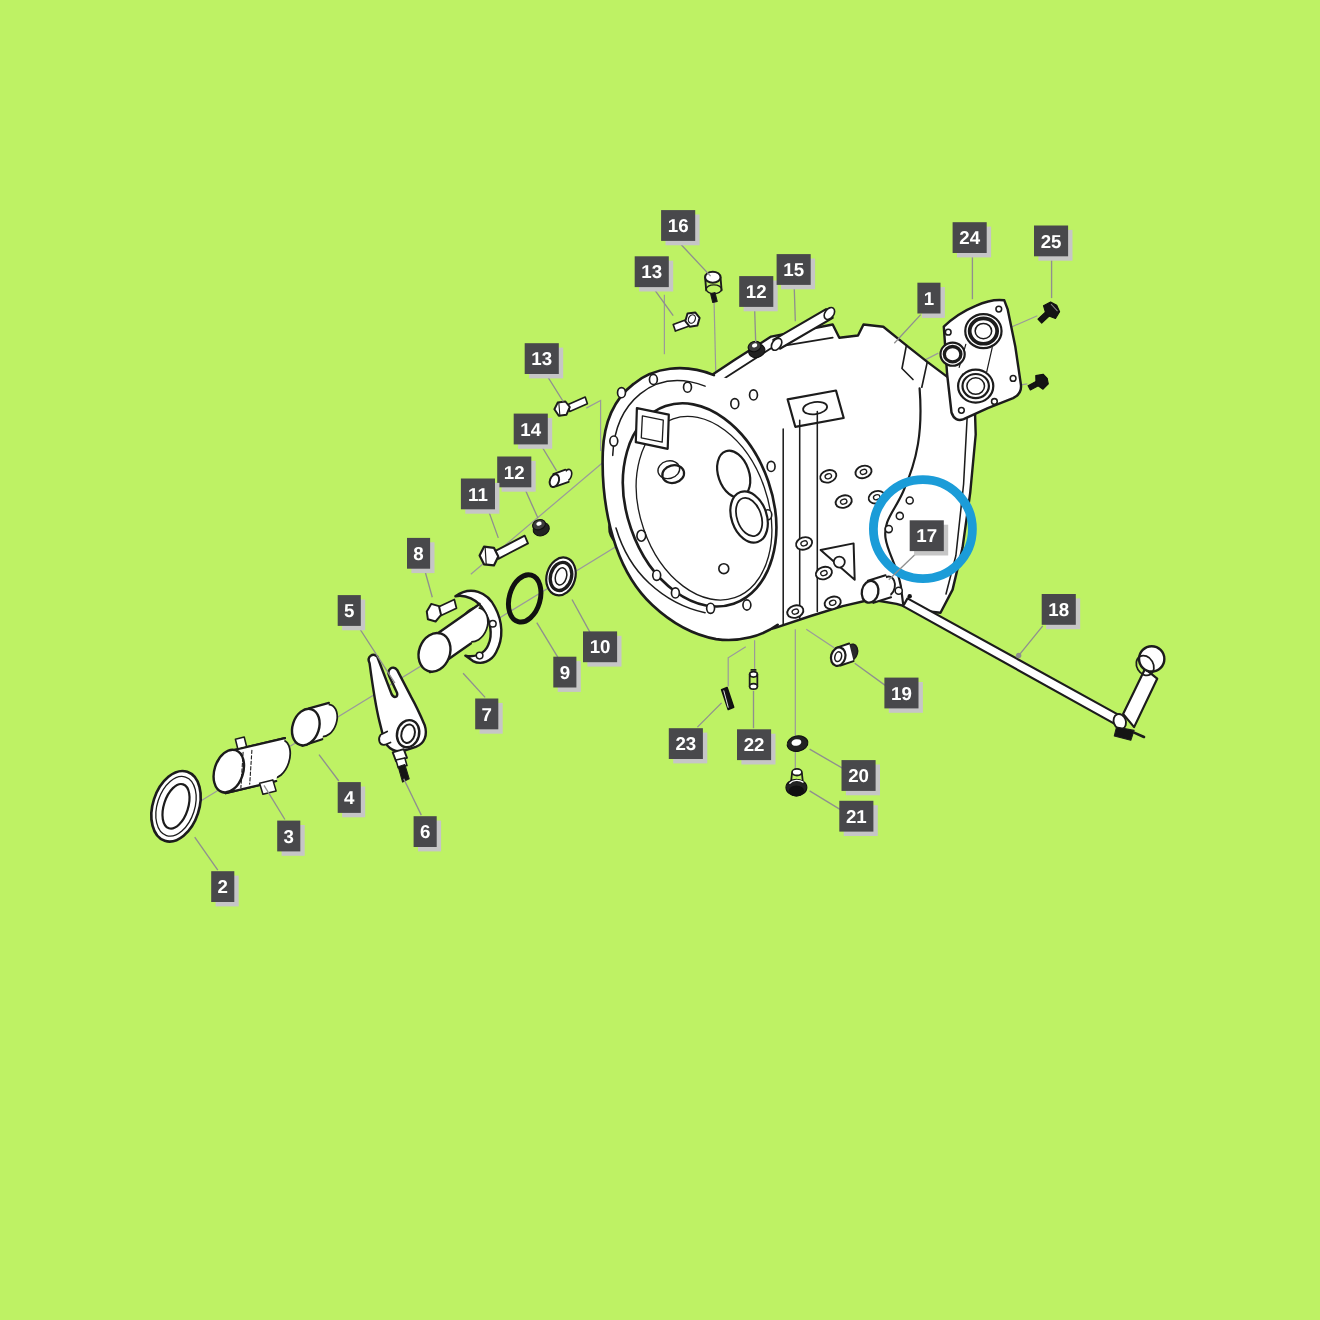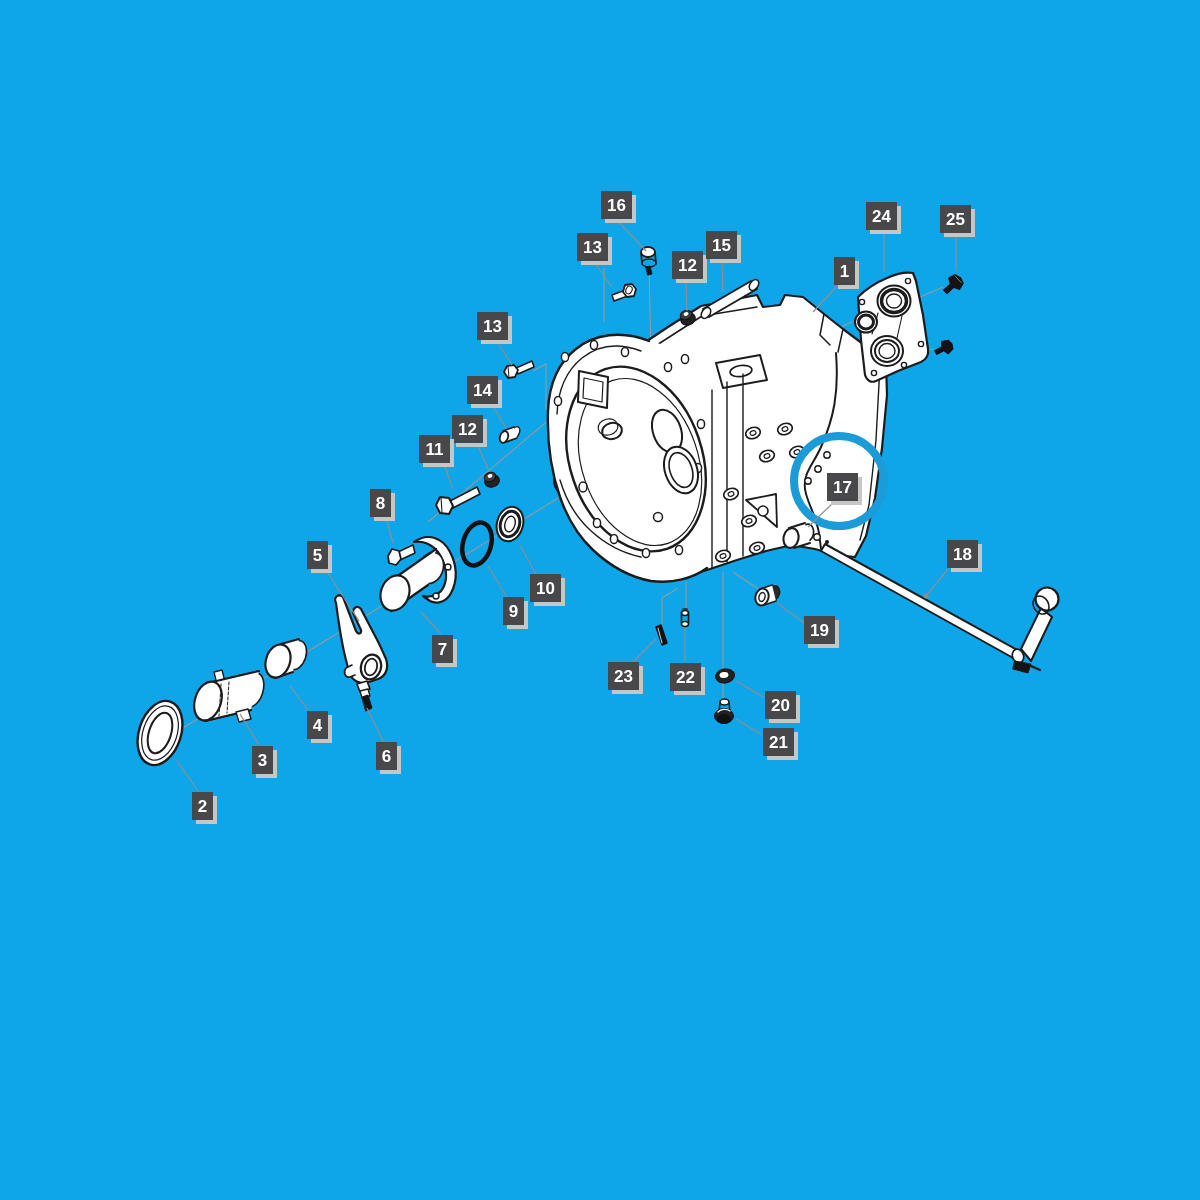--- a/index.html
+++ b/index.html
@@ -7,21 +7,21 @@
     padding: 0;
     background: #ffffff;
     width: 1200px;
     height: 1200px;
     font-family: "Liberation Sans", sans-serif;
   }
   #stage {
     position: relative;
     width: 1200px;
     height: 1200px;
-    background: #0ea5e9;
+    background: #bef264;
     overflow: hidden;
   }
   svg { display: block; }
   .callout-text {
     font-family: "Liberation Sans", sans-serif;
     font-weight: bold;
     font-size: 17px;
   }
 </style>
 </head>

